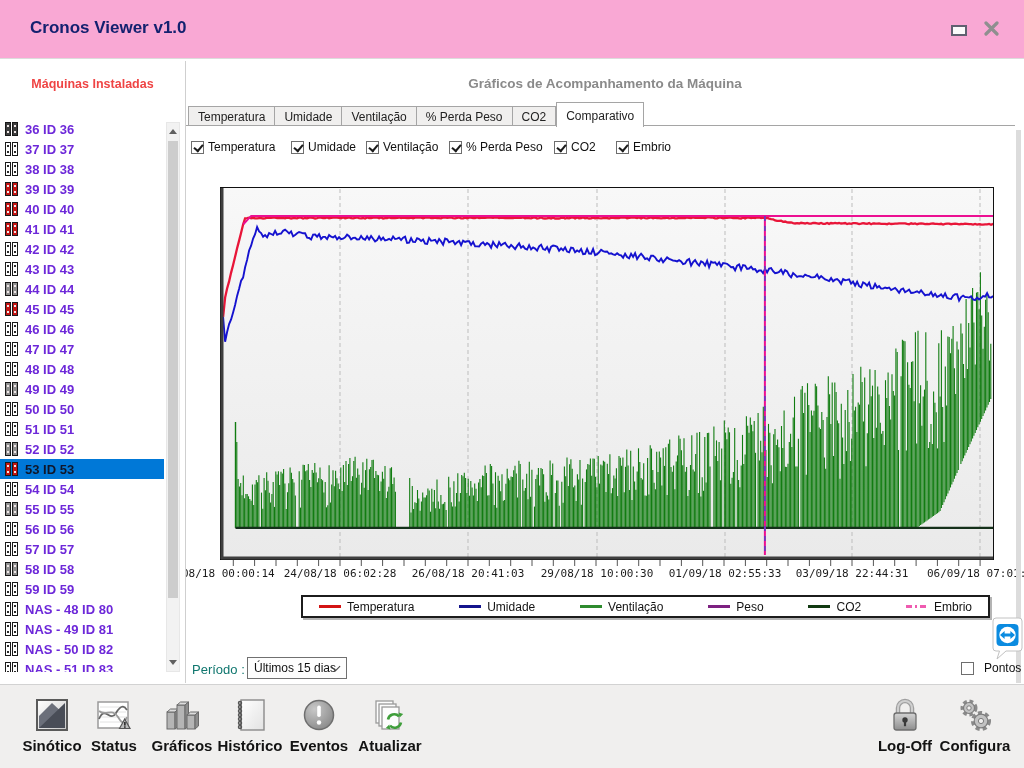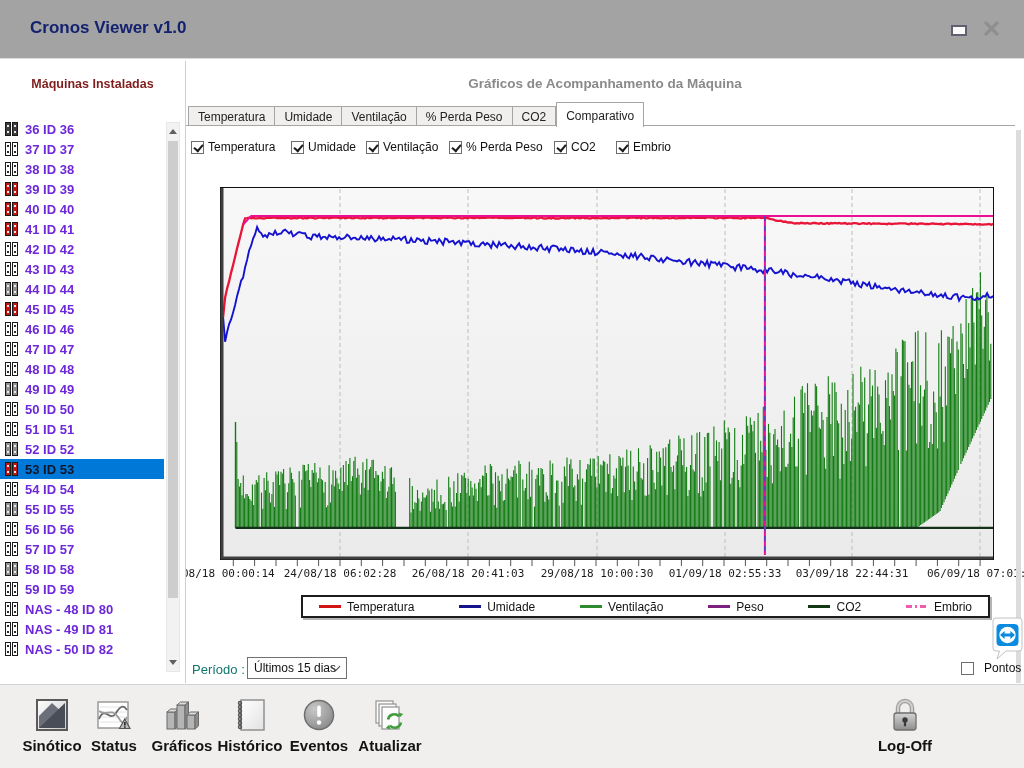--- a/index.html
+++ b/index.html
@@ -1,27 +1,27 @@
 <!DOCTYPE html>
 <html><head>
 <meta charset="utf-8">
 <style>
 *{box-sizing:border-box;margin:0;padding:0}
 html,body{width:1024px;height:768px;overflow:hidden;background:#fff}
 #app{position:relative;width:1024px;height:768px;background:#fff;font-family:"Liberation Sans",sans-serif;overflow:hidden}
 
 
-.titlebar{position:absolute;left:0;top:0;width:1024px;height:59px;background:#a3a3a3;border-bottom:1px solid #dcdcdc}
+.titlebar{position:absolute;left:0;top:0;width:1024px;height:59px;background:#f9a8d4;border-bottom:1px solid #dcdcdc}
 .title{position:absolute;left:30px;top:18px;font-size:17px;font-weight:bold;color:#13216f}
 .win-controls{position:absolute;right:24px;top:21px;display:flex;gap:16px;align-items:center}
 .min-btn{width:16px;height:11px;border:2px solid #606070;background:#fbfbfb;display:inline-block;margin-top:3px}
 
 
 .sidebar{position:absolute;left:0;top:61px;width:186px;height:622px;background:#fff;border-right:1px solid #cfcfcf}
-.sidebar-header{position:absolute;top:16px;width:100%;text-align:center;color:#7f1d1d;font-weight:bold;font-size:12.5px}
+.sidebar-header{position:absolute;top:16px;width:100%;text-align:center;color:#ef4444;font-weight:bold;font-size:12.5px}
 .machine-list{position:absolute;left:0;top:58px;width:164px;height:553px;overflow:hidden}
 .machine-item{height:20px;display:flex;align-items:center;padding-left:5px;cursor:default}
 .machine-item.selected{background:#0078d7}
 .machine-item.selected .mlabel{color:#0f172a}
 .mlabel{font-size:13px;font-weight:bold;color:#6d28d9;margin-left:7px;white-space:nowrap}
 .mico{display:flex;gap:1px;flex:0 0 auto}
 .door{width:6px;height:14px;border:1px solid #191919;background:#fff;position:relative}
 .door::before,.door::after{content:"";position:absolute;left:1px;width:2px;height:2px;background:#2a2a2a}
 .door::before{top:2px}.door::after{bottom:2px}
 .st-red .door{background:#c31412}.st-gray .door{background:#8f8f8f}.st-dark .door{background:#3d3d3d}
@@ -272,20 +272,27 @@
             <span class="door"></span>
           </span>
           <span class="mlabel">NAS - 49 ID 81</span>
         </div>
         <div class="machine-item">
           <span class="mico st-white">
             <span class="door"></span>
             <span class="door"></span>
           </span>
           <span class="mlabel">NAS - 50 ID 82</span>
+        </div>
+        <div class="machine-item">
+          <span class="mico st-white">
+            <span class="door"></span>
+            <span class="door"></span>
+          </span>
+          <span class="mlabel">NAS - 51 ID 83</span>
         </div>
       </div>
     <div class="scrollbar">
       <span class="sb-btn sb-up"></span>
       <span class="sb-thumb"></span>
       <span class="sb-btn sb-down"></span>
     </div>
   </div>
 
   <div class="main-bg"></div>
@@ -1116,14 +1123,29 @@
             </defs>
             <path d="M13 19 v-6 a7 7 0 0 1 14 0 v6" fill="none" stroke="#9f9f9f" stroke-width="4.5"></path>
             <path d="M13 19 v-6 a7 7 0 0 1 14 0 v6" fill="none" stroke="#cfcfcf" stroke-width="2"></path>
             <rect x="9" y="18" width="22" height="17" rx="2.5" fill="url(#glk)" stroke="#6e6e6e" stroke-width="1.3"></rect>
             <circle cx="20" cy="25" r="2.7" fill="#3a3a3a"></circle>
             <rect x="18.9" y="25" width="2.2" height="6.2" fill="#3a3a3a"></rect>
           </svg>
         </div>
         <div class="tool-label">Log-Off</div>
       </div>
+      <div class="tool-item" style="left: 936px;">
+        <div class="tool-icon">
+          <svg width="40" height="40" viewBox="0 0 40 40">
+            <g>
+              <circle cx="14" cy="13" r="6" stroke="#8a8a8a" stroke-width="5" stroke-dasharray="3.2 2.4" fill="none"></circle>
+              <circle cx="14" cy="13" r="5.5" stroke="#7d7d7d" stroke-width="1.2" fill="#c2c2c2"></circle>
+              <circle cx="14" cy="13" r="2.2" fill="#f0efee" stroke="#7d7d7d"></circle>
+              <circle cx="26" cy="26" r="7.3" stroke="#8a8a8a" stroke-width="5.5" stroke-dasharray="3.6 2.7" fill="none"></circle>
+              <circle cx="26" cy="26" r="6.8" stroke="#7d7d7d" stroke-width="1.2" fill="#c2c2c2"></circle>
+              <circle cx="26" cy="26" r="2.6" fill="#f0efee" stroke="#7d7d7d"></circle>
+            </g>
+          </svg>
+        </div>
+        <div class="tool-label">Configura</div>
+      </div>
     </div>
 </div>
 
 </body></html>

